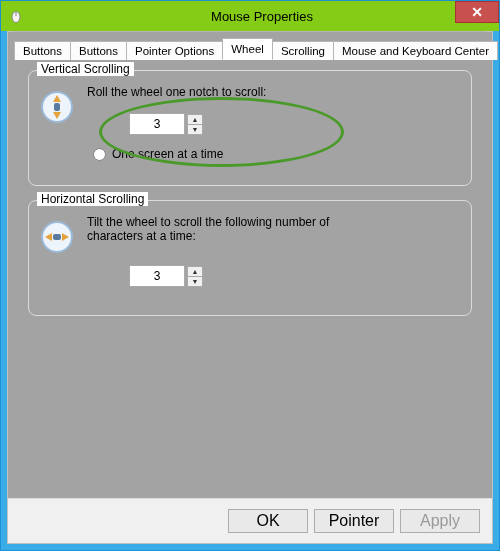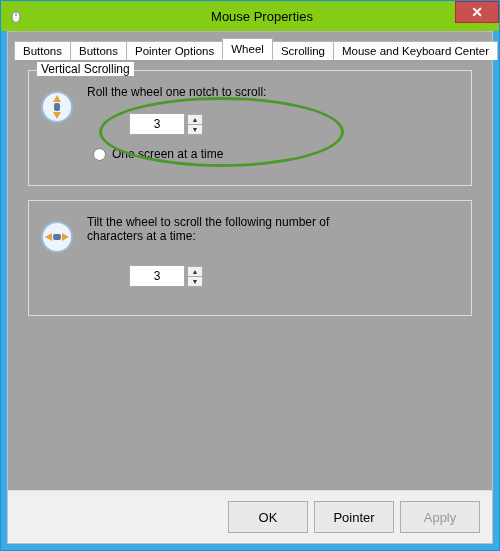--- a/index.html
+++ b/index.html
@@ -94,21 +94,21 @@
     margin-top:-1px;
   }
   .tabpage {
     flex:1;
     margin: 0 6px 6px 6px;
     padding: 10px 14px;
     position:relative;
   }
   .groupbox {
     border: 1px solid #dcdcdc;
-    border-radius:0;
+    border-radius:8px;
     padding: 14px 10px 16px 10px;
     margin-bottom: 14px;
     position: relative;
   }
   .group-caption {
     position: absolute;
     top: -9px;
     left: 8px;
     background: #fff;
     padding: 0 4px;
@@ -174,24 +174,24 @@
   .button-row {
     display:flex;
     justify-content:flex-end;
     gap:6px;
     padding: 10px 12px;
     border-top:1px solid #dcdcdc;
     background:#f0f0f0;
   }
   .btn {
     min-width:80px;
-    height:32px;
+    height:24px;
     border:1px solid #adadad;
     background:#e9e9e9;
-    font-size:13px;
+    font-size:16px;
     color:#000;
     display:flex;align-items:center;justify-content:center;
   }
   .btn.disabled { color:#9a9a9a; }
 </style>
 </head>
 <body>
 
 <div class="window">
   <div class="titlebar">
@@ -247,20 +247,21 @@
             <label class="radio-row">
               <input type="radio" name="vscroll" style="">
               <span>One screen at a time</span>
             </label>
           </div>
         </div>
         <div class="highlight-oval" style="left:70px; top:26px; width:245px; height:70px;"></div>
       </div>
 
       <div class="groupbox">
+        <div class="group-caption">Horizontal Scrolling</div>
         <div class="group-content">
           <div class="scroll-icon">
             <svg viewBox="0 0 36 36" width="36" height="36">
               <circle cx="18" cy="18" r="15" fill="#eef4fb" stroke="#9bb9d8" stroke-width="2"></circle>
               <polygon points="6,18 13,14 13,22" fill="#e6a23c"></polygon>
               <polygon points="30,18 23,14 23,22" fill="#e6a23c"></polygon>
               <rect x="14" y="15" width="8" height="6" rx="2" fill="#5a7aa0"></rect>
             </svg>
           </div>
           <div class="desc-col">

